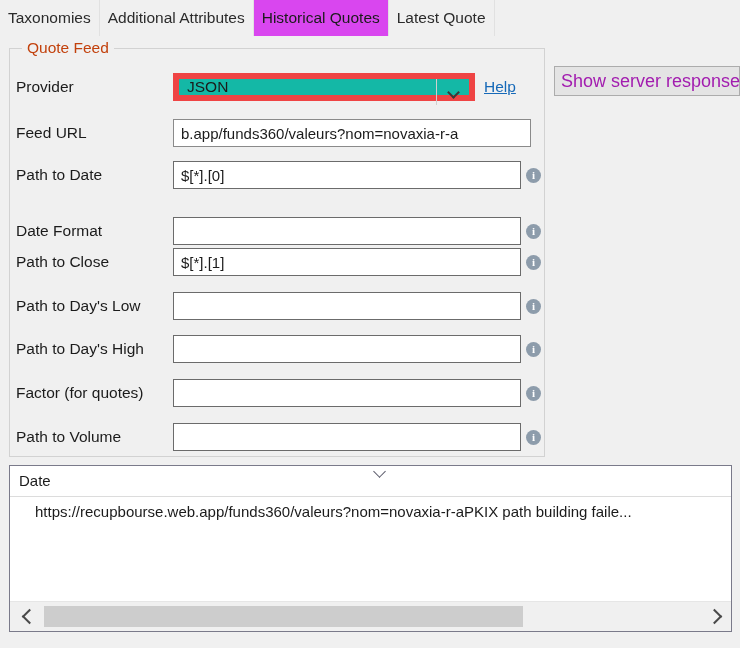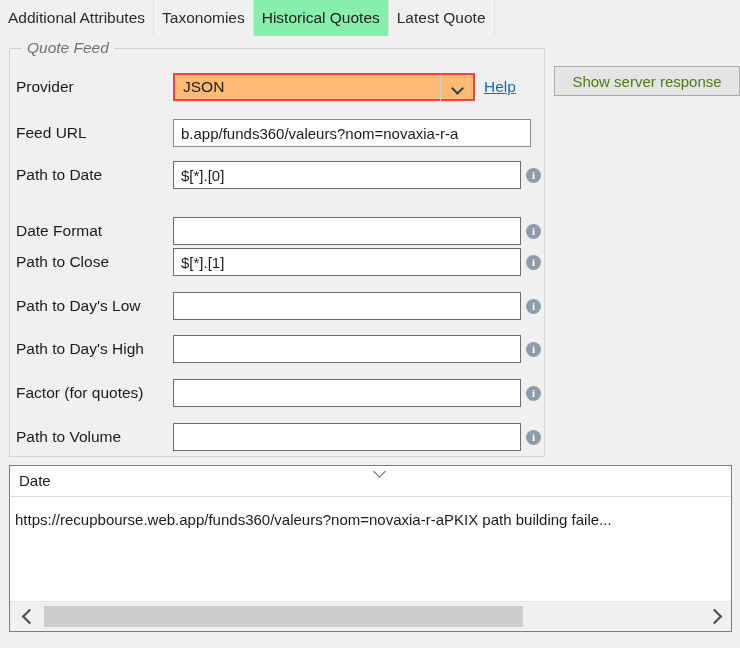--- a/index.html
+++ b/index.html
@@ -33,21 +33,21 @@
     padding: 0 8px;
     font-size: 15.5px;
     color: #2b2b2b;
     background: #f0f0f0;
     border-right: 1px solid #e1e1e1;
     box-sizing: border-box;
     white-space: nowrap;
     cursor: default;
   }
   .tab.active {
-    background: #86efac;
+    background: #d946ef;
     color: #1b1b1b;
   }
   .tab-icon {
     width: 11px;
     height: 14px;
     margin-right: 7px;
     position: relative;
     flex: none;
   }
   .tab-icon .page {
@@ -74,23 +74,22 @@
     border: 1px solid #d2d2d2;
     box-sizing: border-box;
   }
   .groupbox-title {
     position: absolute;
     left: 12px;
     top: -10px;
     background: #f0f0f0;
     padding: 0 5px;
     font-size: 15.5px;
-    color: #737373;
+    color: #c2410c;
     white-space: nowrap;
-    font-style: italic;
   }
 
   
   .row {
     position: absolute;
     left: 0;
     height: 30px;
     display: flex;
     align-items: center;
   }
@@ -121,22 +120,22 @@
   }
   .textbox.urlbox {
     width: 358px;
     border: 1px solid #8a8a8a;
   }
 
   .combo {
     width: 302px;
     height: 28px;
     box-sizing: border-box;
-    border: 2px solid #ef4444;
-    background: #fdba74;
+    border: 6px solid #ef4444;
+    background: #14b8a6;
     display: flex;
     align-items: center;
     position: relative;
     text-align: right;
   }
   .combo-value {
     position: absolute;
     left: 8px;
     font-size: 15.5px;
     color: #1b1b1b;
@@ -193,22 +192,22 @@
   .btn-server {
     position: absolute;
     left: 554px;
     top: 66px;
     width: 186px;
     height: 30px;
     box-sizing: border-box;
     background: #e4e4e4;
     border: 1px solid #acacac;
     font-family: "Liberation Sans", sans-serif;
-    font-size: 15px;
-    color: #4d7c0f;
+    font-size: 18px;
+    color: #a21caf;
     padding: 0 6px;
     text-align: center;
     white-space: nowrap;
     cursor: pointer;
     border-radius: 0;
   }
 
   
   .tablepanel {
     position: absolute;
@@ -247,27 +246,26 @@
     width: 8px; height: 8px;
     border-right: 1.6px solid #5a5a6a;
     border-bottom: 1.6px solid #5a5a6a;
     transform: rotate(45deg);
   }
   .table-row {
     position: relative;
     height: 28px;
     display: flex;
     align-items: center;
-    padding-left: 5px;
+    padding-left: 25px;
     font-size: 15px;
     color: #1b1b1b;
     white-space: nowrap;
     overflow: hidden;
     background: #ffffff;
-    margin-top: 8px;
   }
   .table-body {
     height: 104px;
     background: #ffffff;
   }
 
   
   .hscroll {
     position: absolute;
     left: 0;
@@ -305,24 +303,24 @@
     height: 21px;
     background: #cdcdcd;
     cursor: pointer;
   }
 </style>
 </head>
 <body>
 
 <div class="tabbar">
   <div class="tab">
+    <span>Taxonomies</span>
+  </div>
+  <div class="tab">
     <span>Additional Attributes</span>
-  </div>
-  <div class="tab">
-    <span>Taxonomies</span>
   </div>
   <div class="tab active">
     <span>Historical Quotes</span>
   </div>
   <div class="tab">
     <span>Latest Quote</span>
   </div>
 </div>
 
 <div class="groupbox">

